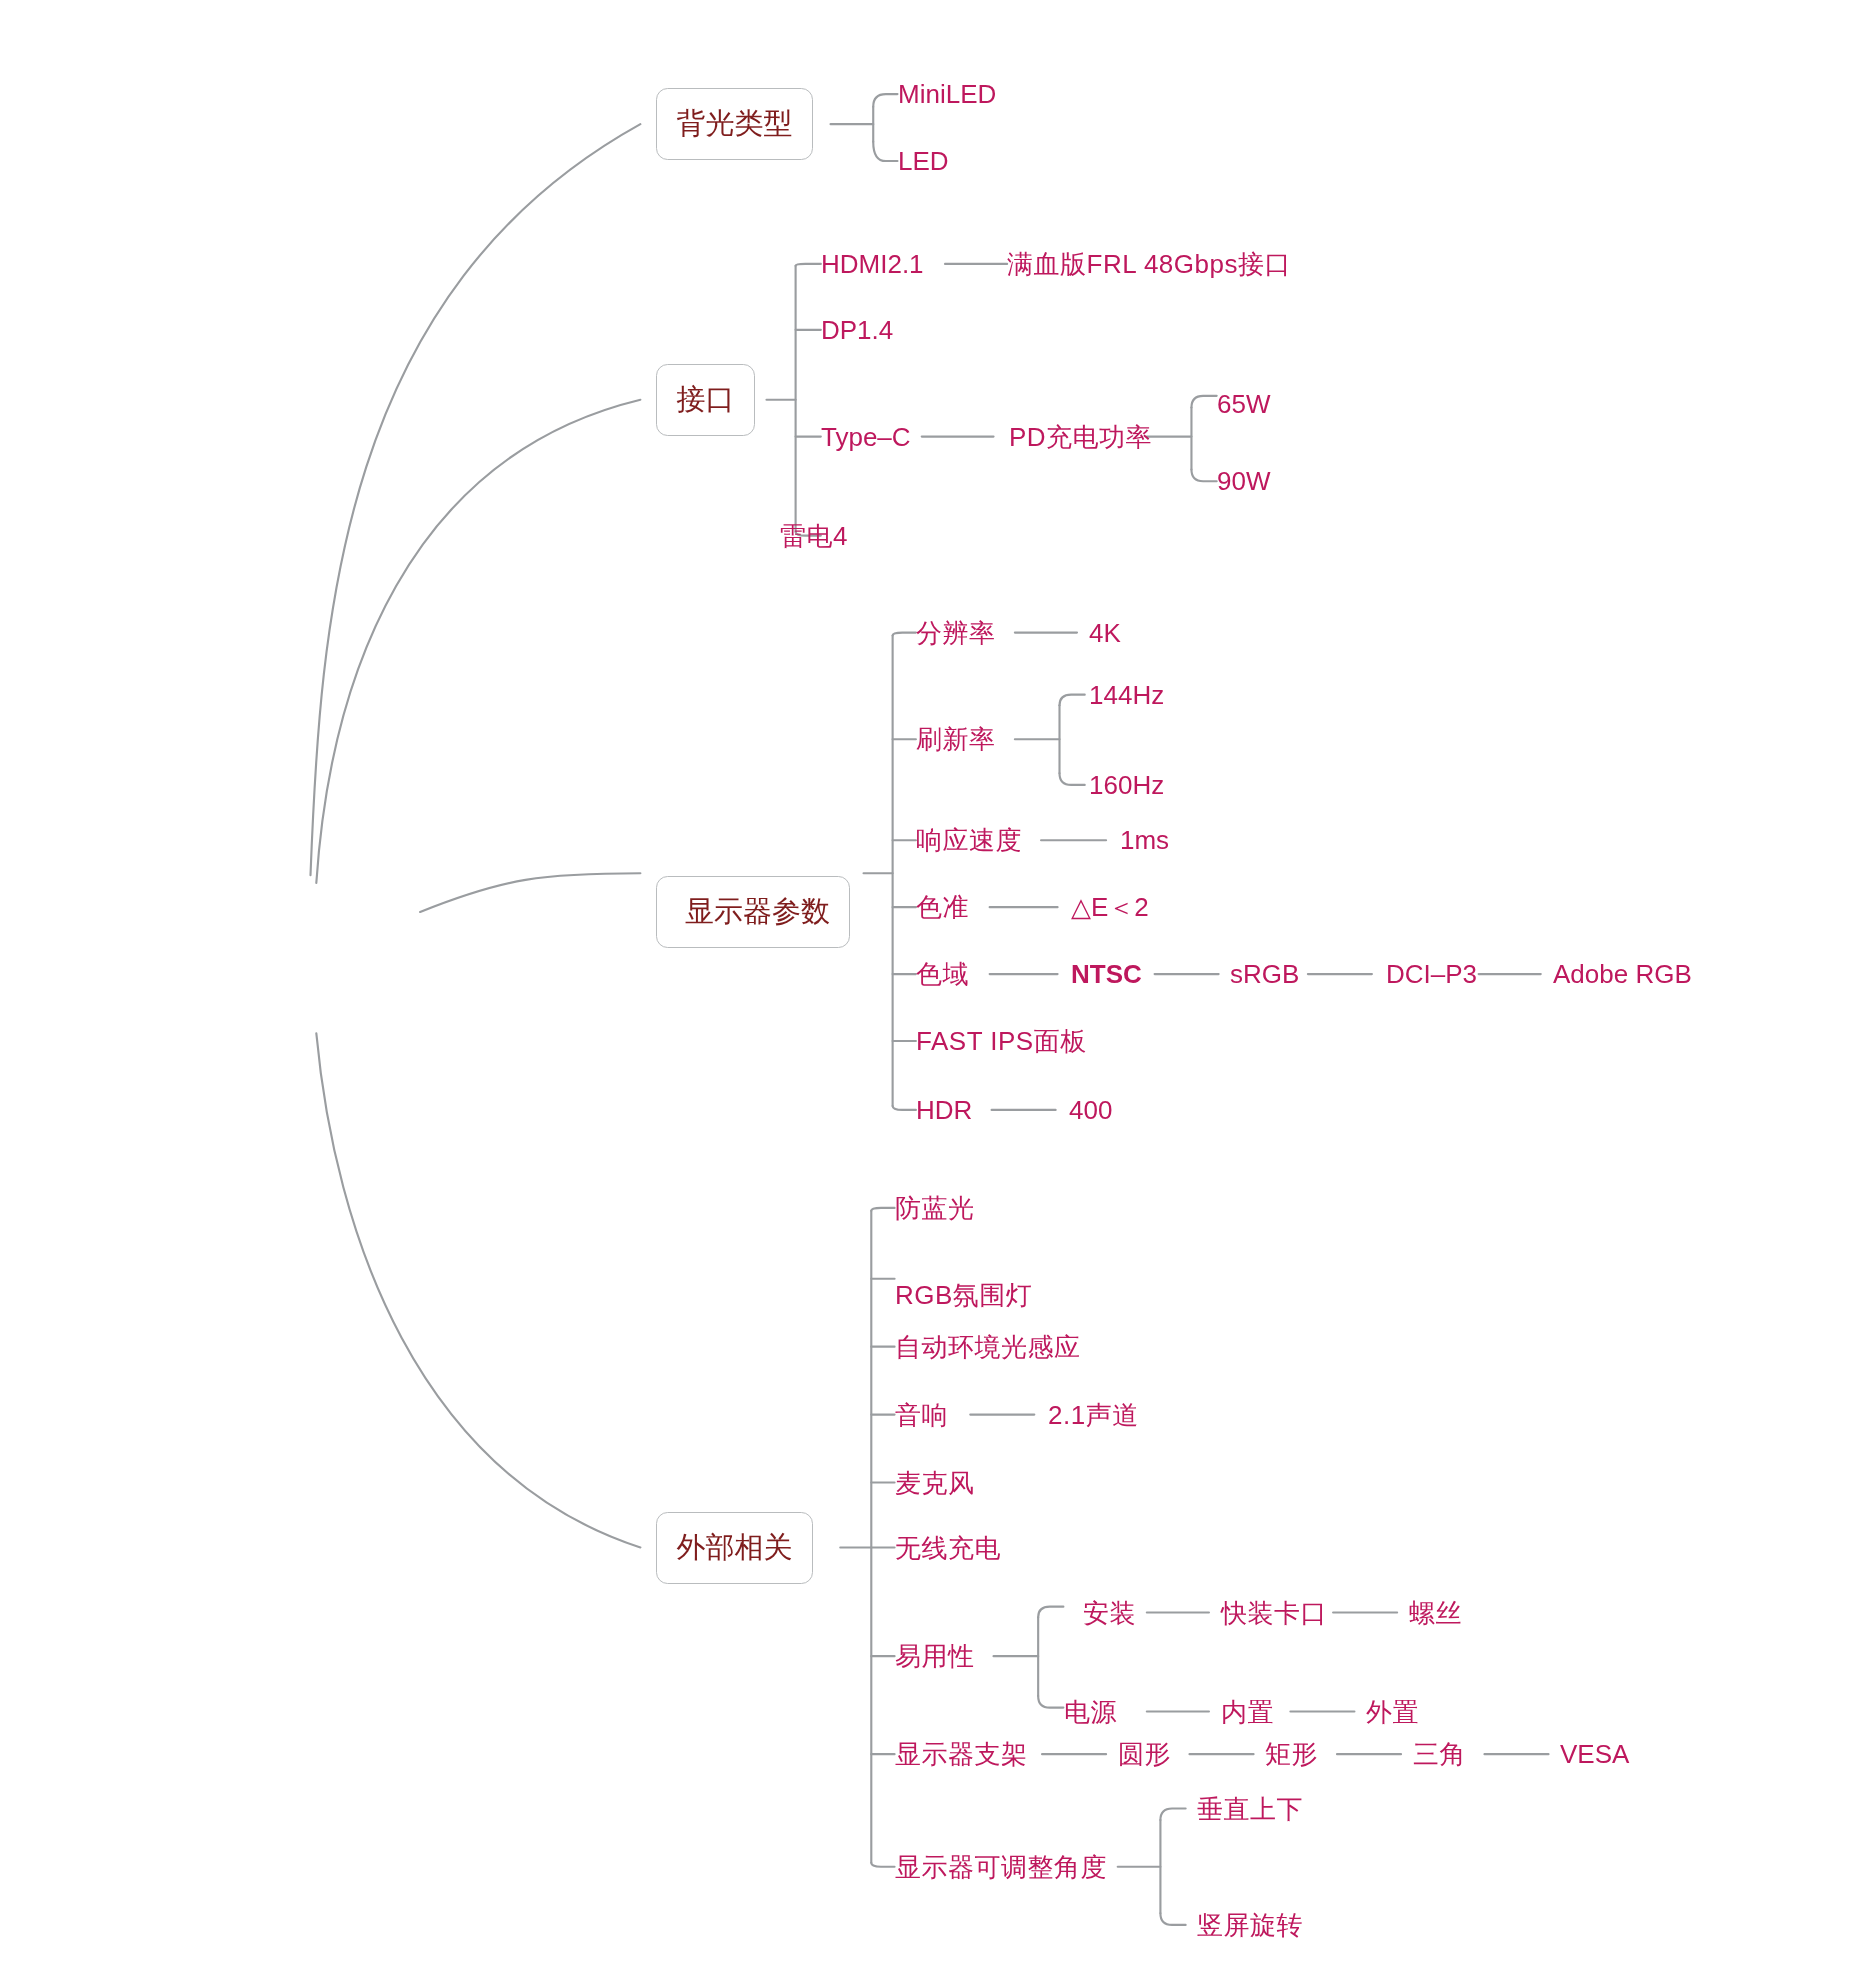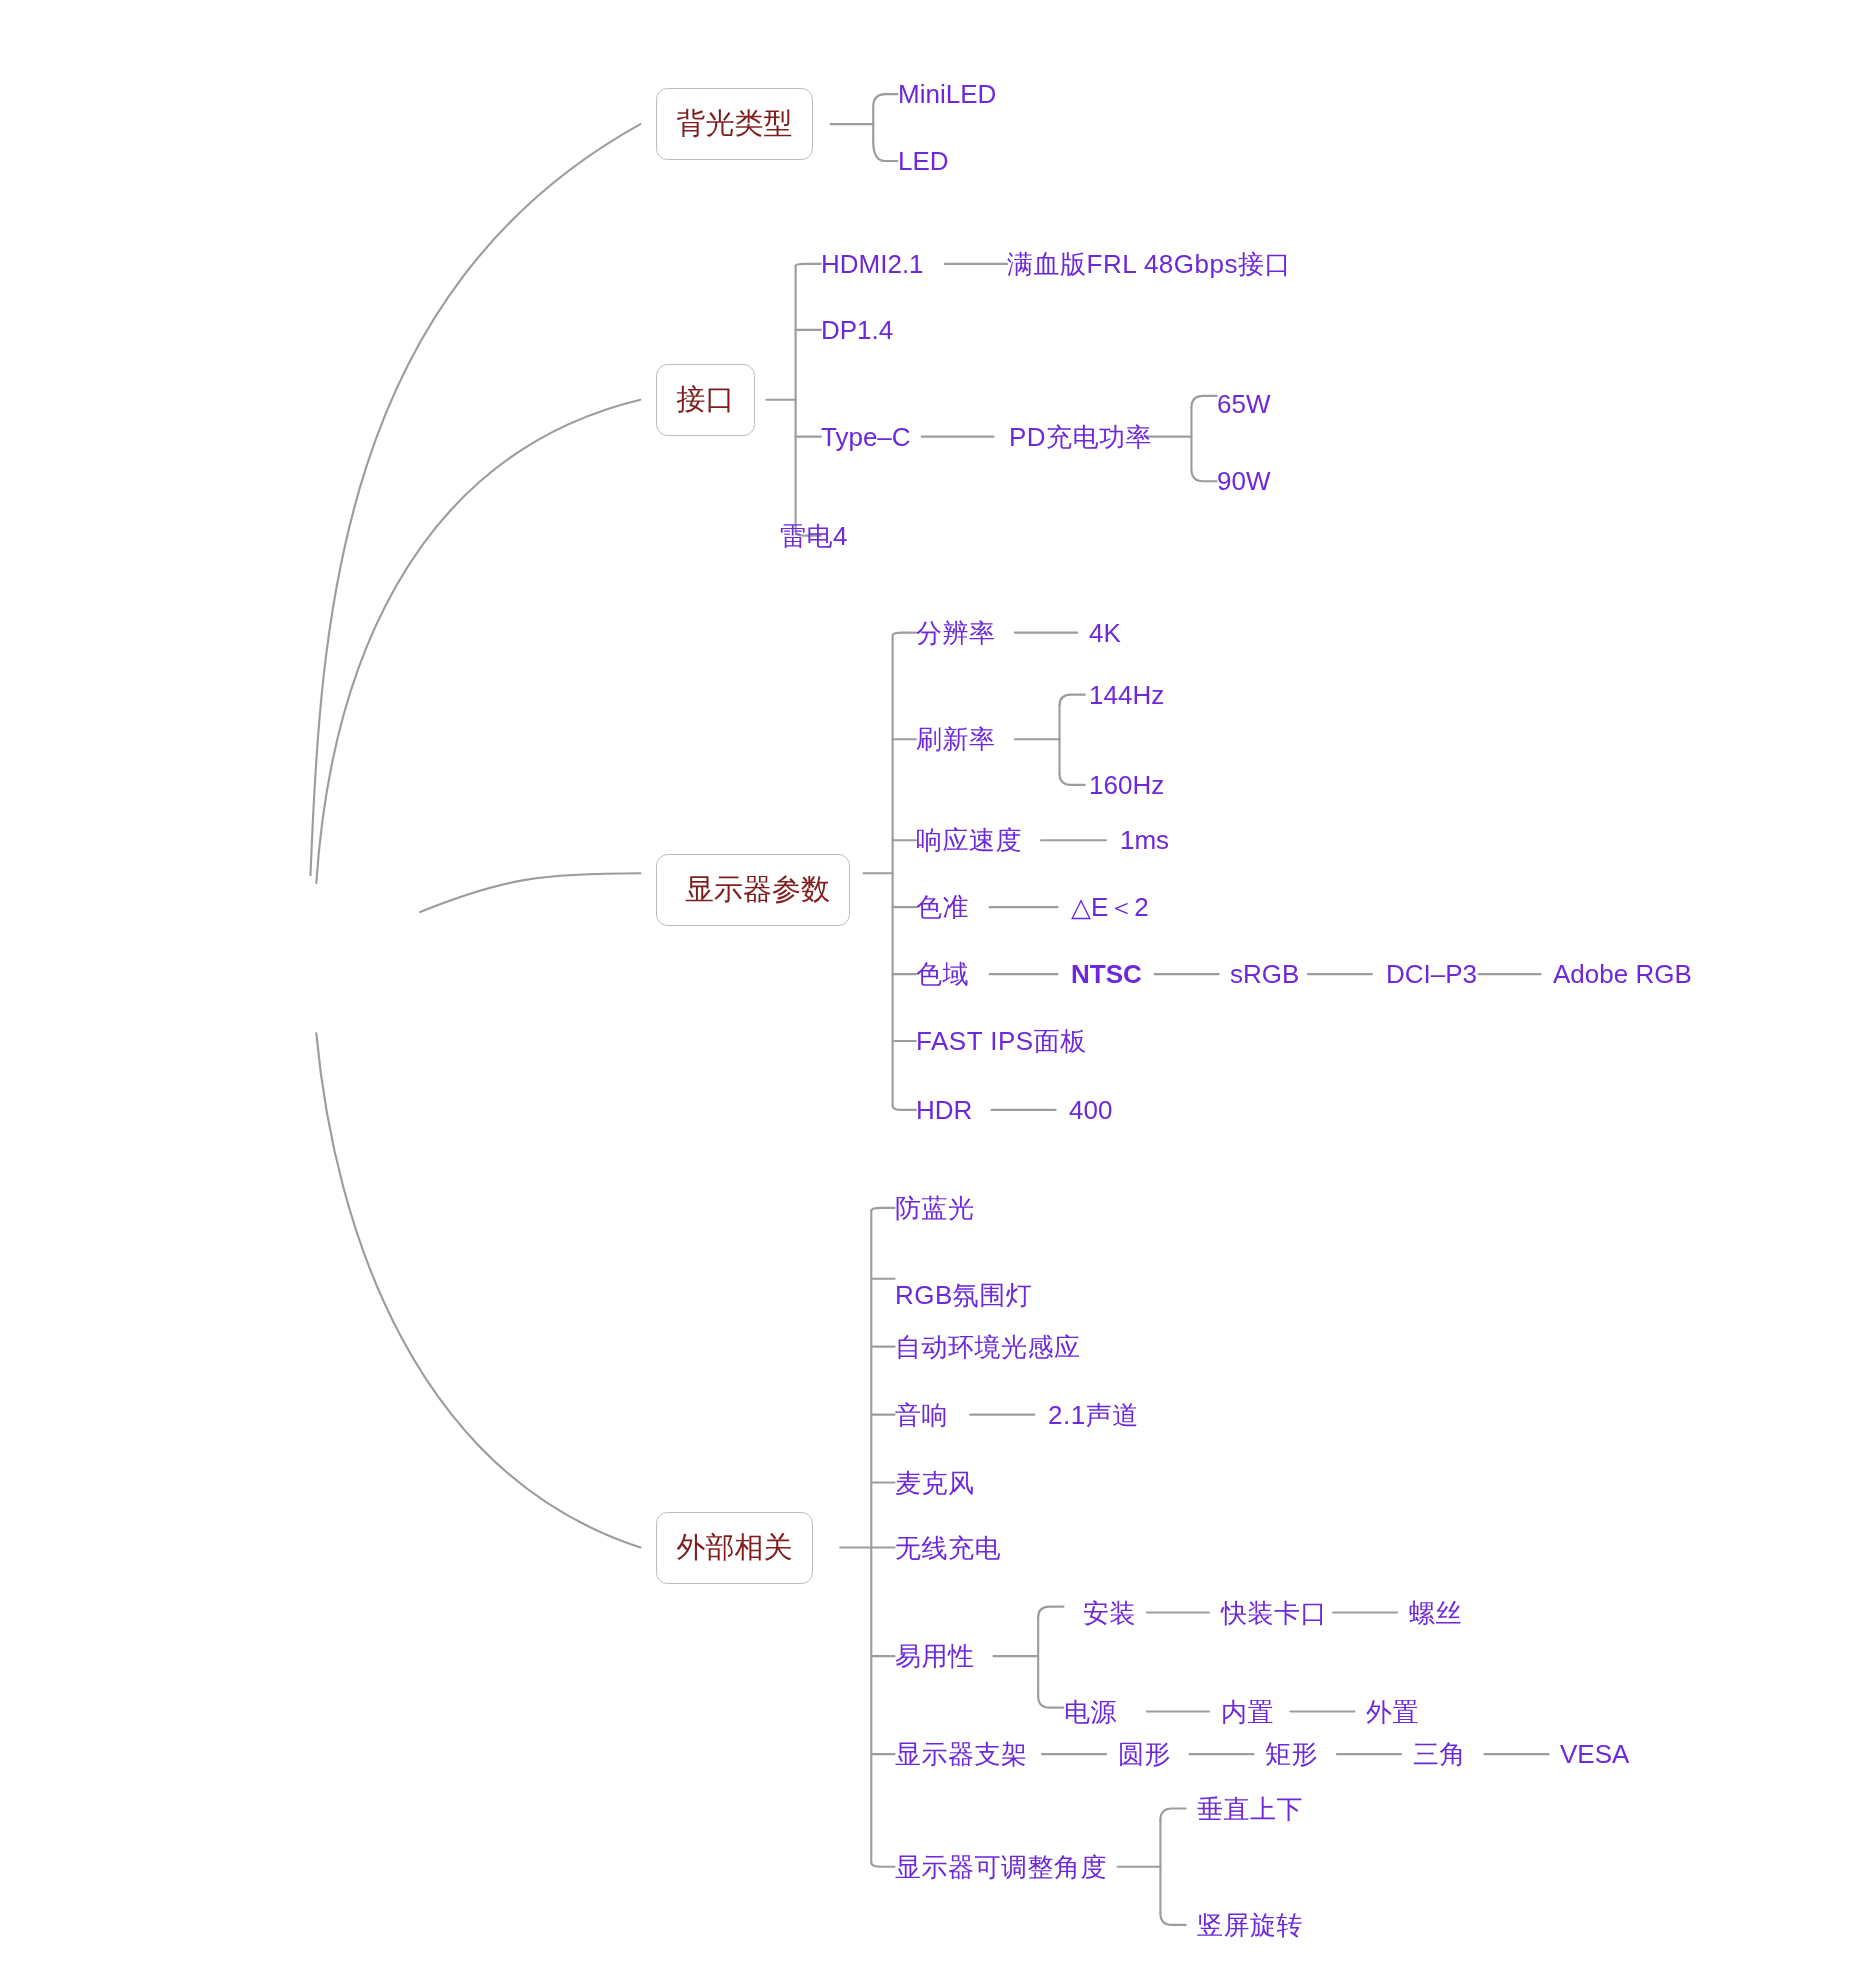--- a/index.html
+++ b/index.html
@@ -57,21 +57,21 @@
     align-items: center;
     justify-content: center;
     font-size: 29px;
     color: #7f1d1d;
     padding: 0 19.4px;
     height: 72px;
   }
   
   .leaf {
     font-size: 26px;
-    color: #6d28d9;
+    color: #be185d;
     line-height: 1;
     transform: translateY(-50%);
   }
   .leaf.cn { letter-spacing: 0.5px; }
 </style>
 </head>
 <body>
 
 <div id="stage">
 
@@ -167,21 +167,21 @@
 
 
   <div class="node boxed" style="left:656px; top:88px;">
     <span>背光类型</span>
   </div>
 
   <div class="node boxed" style="left:656px; top:364px;">
     <span>接口</span>
   </div>
 
-  <div class="node boxed" style="left:656px; top:854px;padding-left:28px;">
+  <div class="node boxed" style="left:656px; top:876px;padding-left:28px;">
     <span>显示器参数</span>
   </div>
 
   <div class="node boxed" style="left:656px; top:1512px;">
     <span>外部相关</span>
   </div>
 
   <div class="node leaf" style="left:898px; top:94px;">MiniLED</div>
   <div class="node leaf" style="left:898px; top:161px;">LED</div>
 

